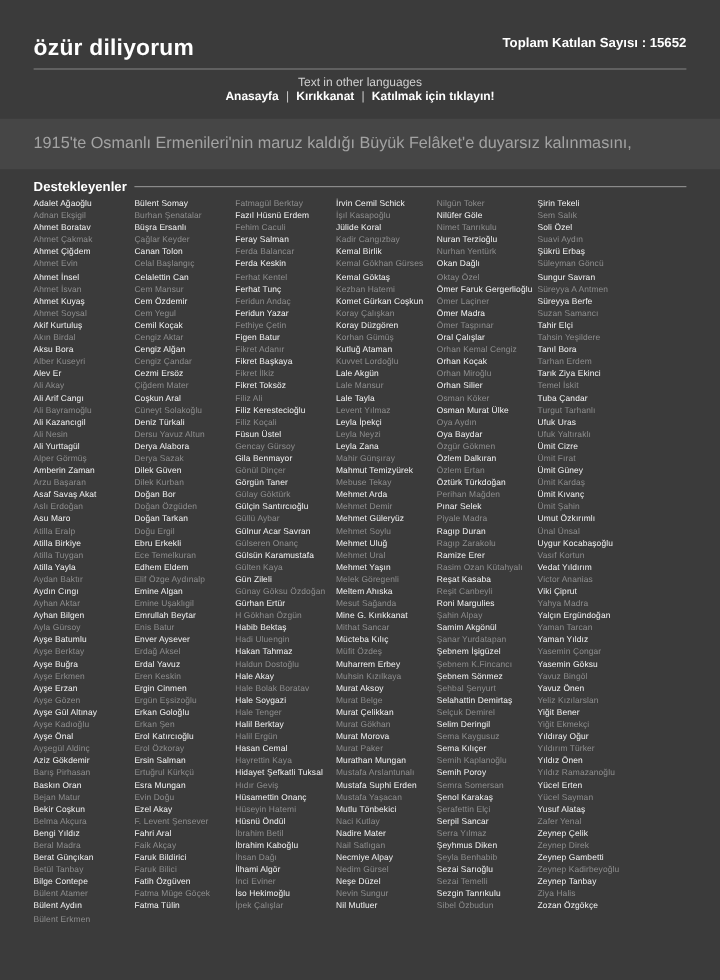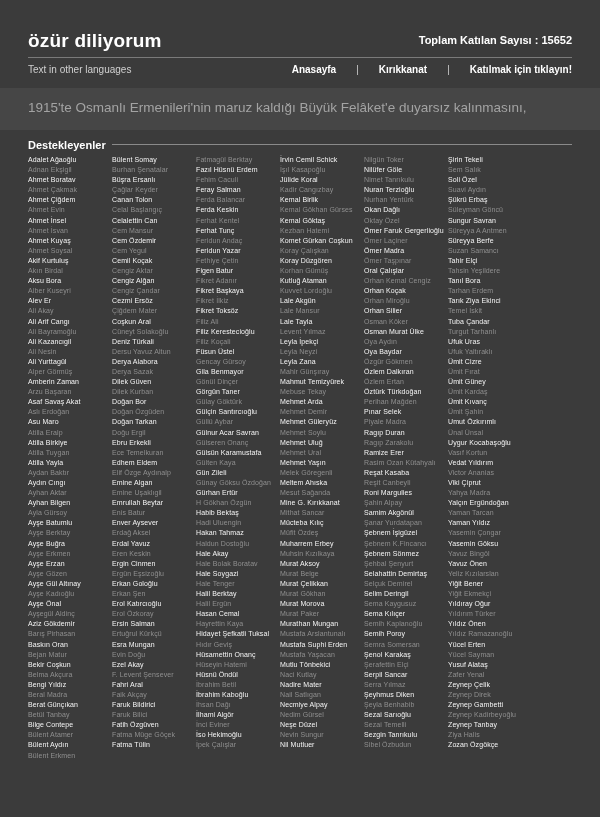--- a/index.html
+++ b/index.html
@@ -4,32 +4,32 @@
 <style>
   * { margin:0; padding:0; box-sizing:border-box; }
   html,body { width:600px; height:817px; overflow:hidden; }
   body {
     background:#3b3b3b;
     font-family:"Liberation Sans", sans-serif;
     color:#f2f2f2;
   }
   .page { padding:0 28px; }
   .header-row {
-    display:flex; justify-content:space-between; align-items:center;
+    display:flex; justify-content:space-between; align-items:flex-start;
     padding-top:30px;
   }
   .site-title { font-size:19px; font-weight:bold; color:#ffffff; letter-spacing:0.2px; }
   .total-count { font-size:11px; font-weight:bold; color:#ffffff; padding-bottom:3px; }
   .header-divider { height:1px; background:#7a7a7a; margin-top:5px; }
   .subnav-row {
     display:flex; justify-content:space-between; align-items:center;
-    margin-top:6px; font-size:10px;
+    margin-top:6px; font-size:10px;flex-direction:column;
   }
   .other-langs { color:#d0d0d0; cursor:pointer; }
-  .nav { display:flex; align-items:center; gap:20px; font-weight:bold; color:#ffffff; }
+  .nav { display:flex; align-items:center; gap:6px; font-weight:bold; color:#ffffff; }
   .nav .sep { font-weight:normal; color:#cccccc; }
   .nav .nav-item { cursor:pointer; }
   .statement-panel {
     background:#464646;
     margin:13px -28px 0 -28px;
     padding:10px 28px 12px 28px;
   }
   .statement-line { font-size:13.5px; line-height:20px; color:#a3a3a3; }
   .supporters-header {
     display:flex; align-items:center;

